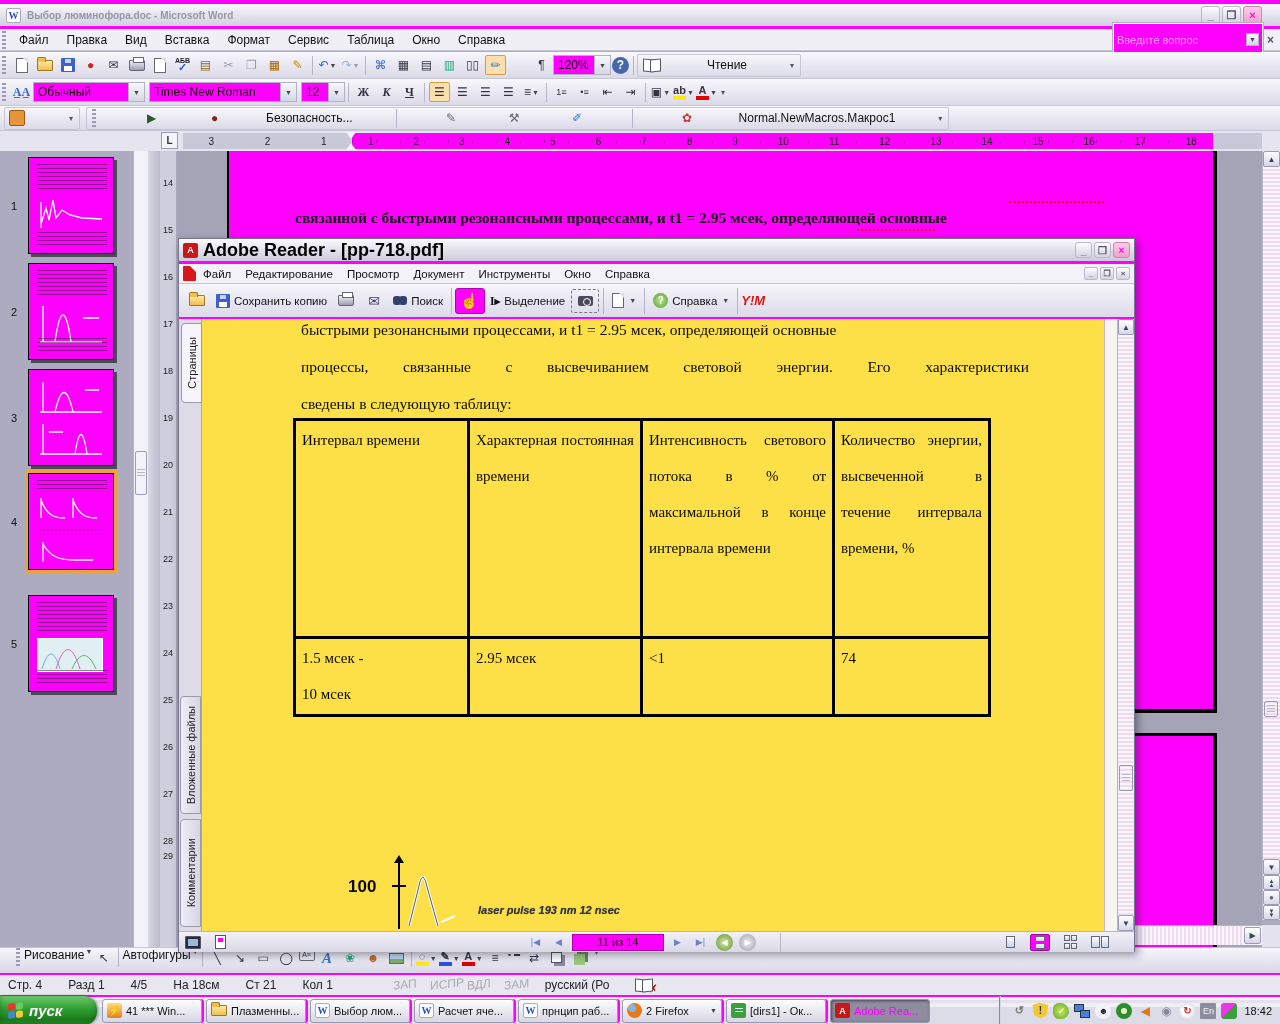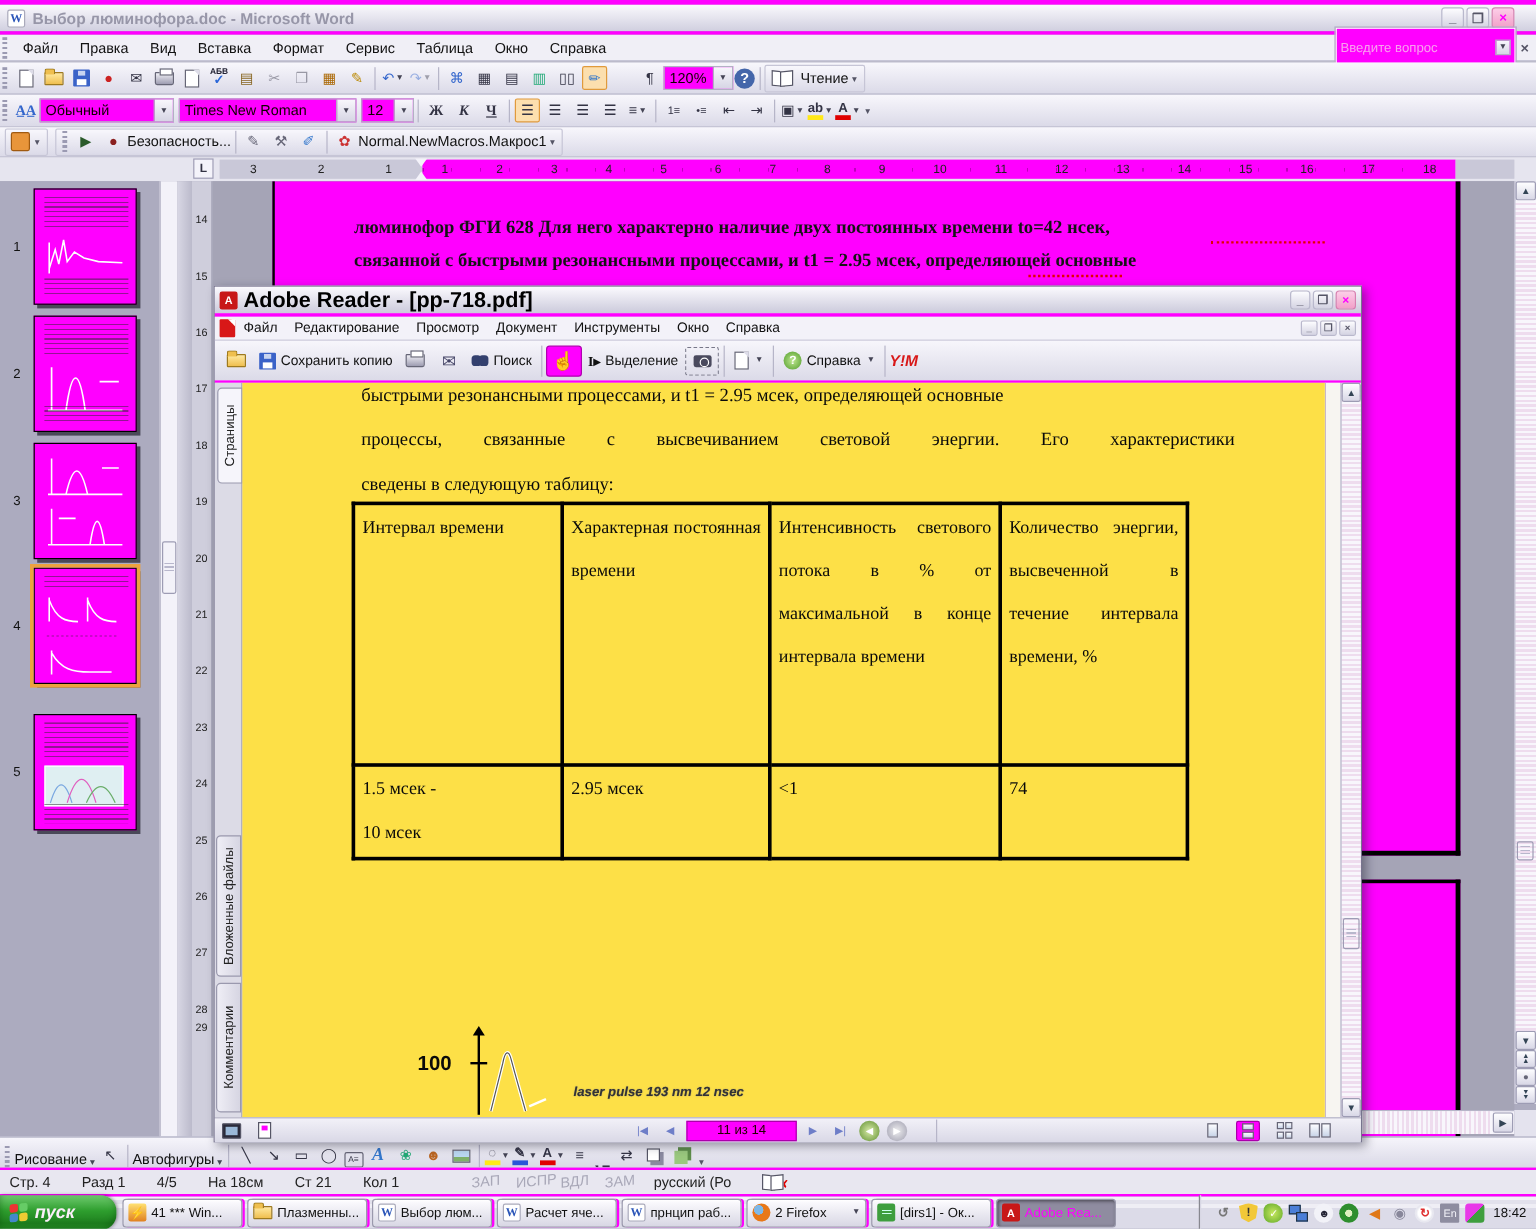--- a/index.html
+++ b/index.html
@@ -53,41 +53,41 @@
                   display:flex; align-items:center; justify-content:center; font-size:7px; color:#445; flex:none; }
 
   
   .sbtn { background:linear-gradient(#FEFEFF,#D8D7E6); border:1px solid #9D9CB4; border-radius:2px;
           display:flex; align-items:center; justify-content:center; font-size:8px; color:#345; }
 
   
   .w-topline { left:0; top:0; width:1280px; height:4px; background:#FF00FF; }
   .w-title { left:0; top:4px; width:1280px; height:22px; background:linear-gradient(#FAF9FD,#D0CFDF);
              display:flex; align-items:center; padding:0 6px; }
-  .w-title .txt { color:#9796A8; font-weight:bold; font-size:13px; margin-left:6px; }
+  .w-title .txt { color:#9796A8; font-weight:bold; font-size:10px; margin-left:6px; }
   .w-title .btns { margin-left:auto; display:flex; gap:2px; padding-right:12px; }
   .cbtn { width:19px; height:18px; border-radius:3px; border:1px solid #B9B8CC; background:linear-gradient(#FDFDFF,#D4D3E2);
           display:flex; align-items:center; justify-content:center; font-size:11px; color:#556; font-weight:bold; }
   .cbtn.close { background:linear-gradient(#FCCEE8,#F2A0C8); color:#FF00FF; border-color:#D880B0; }
   .w-mline { left:0; top:26px; width:1280px; height:3px; background:#FF00FF; }
   .w-menu { left:0; top:29px; width:1280px; height:22px; background:#F0EFF6; display:flex; align-items:center;
             border-bottom:1px solid #C6C5D6; }
   .w-menu .mi { padding:2px 9px; }
   .askbox { margin-left:auto; display:flex; align-items:center; gap:4px; padding-right:6px; }
   .ask { width:150px; height:17px; background:#FF00FF; border:1px solid #fff; outline:1px solid #B2B1C4;
          color:#F9A0EF; font-size:11px; padding:16px 3px; display:flex; align-items:center; }
   .ask .ar { margin-left:auto; width:13px; height:13px; background:linear-gradient(#F8F7FC,#D6D5E4);
              border:1px solid #B2B1C4; font-size:7px; display:flex; align-items:center; justify-content:center; color:#445; }
   .w-tb { left:0; width:1280px; display:flex; align-items:center; border-bottom:1px solid #C6C5D6; }
   .w-tb1 { top:52px; height:27px; }
   .w-tb2 { top:79px; height:27px; }
   .w-tb3 { top:106px; height:25px; }
   .lbl { font-size:12px; white-space:nowrap; }
   .minibar { display:flex; align-items:center; height:23px; padding:0 3px; border:1px solid #C6C5D6;
-             border-radius:2px; background:linear-gradient(#F8F7FC,#DBDAE8); margin-right:6px; }
+             border-radius:2px; background:linear-gradient(#F8F7FC,#DBDAE8); margin-right:6px;gap:40px; }
 
   
   .w-ruler { left:0; top:131px; width:1280px; height:20px; background:#E6E5EF; }
   .rl-tab { left:161px; top:1px; width:17px; height:17px; background:#F4F3FA; border:1px solid #9D9CB4;
             font-size:10px; font-weight:bold; color:#334; display:flex; align-items:center; justify-content:center; }
   .rl-strip { top:2px; height:16px; display:flex; align-items:center; font-size:10px; color:#222; }
   .rl-gl { left:183px; width:169px; background:#C9C8D8; justify-content:space-around; }
   .rl-m  { left:352px; width:861px; background:#FF00FF; justify-content:space-between; padding:0 16px;
            background-image:repeating-linear-gradient(90deg, rgba(0,0,0,.25) 0 1px, transparent 1px 24px);
            background-size:100% 3px; background-position:0 7px; background-repeat:no-repeat; }
@@ -133,21 +133,21 @@
   .w-vscroll .sbtn { height:16px; }
   .dbl { line-height:4px; font-size:6px; }
   .w-hscroll { left:1130px; top:925px; width:132px; height:20px; background:#F3F1F9; border-top:1px solid #B6B5C8;
                display:flex; align-items:center; }
   .w-hscroll .track { flex:1; height:100%; background:repeating-linear-gradient(90deg,#F8F6FC 0 2px,#EEDCEE 2px 4px); }
   .w-hscroll .sbtn { width:17px; height:17px; margin-right:1px; }
   .w-corner { left:1262px; top:925px; width:18px; height:22px; background:#E4E3EE; }
 
   
   .w-draw { left:0; top:947px; width:1280px; height:26px; background:linear-gradient(#F6F5FB,#D9D8E6);
-            border-top:1px solid #C6C5D6; display:flex; align-items:flex-end; padding-left:2px; }
+            border-top:1px solid #C6C5D6; display:flex; align-items:flex-start; padding-left:14px; }
   .w-status { left:0; top:973px; width:1280px; height:22px; background:#E8E7F0; border-top:2px solid #FF00FF;
               display:flex; align-items:center; font-size:12px; color:#222; }
   .w-status .seg { margin-left:26px; white-space:nowrap; }
   .w-status .flag { color:#A9A8B8; margin-left:22px; }
   .ic-book { width:18px; height:12px; position:relative; margin-left:26px; }
   .ic-book::before, .ic-book::after { content:""; position:absolute; top:0; width:9px; height:11px; background:#fff; border:1px solid #556; }
   .ic-book::before { left:0; transform:skewY(6deg); }
   .ic-book::after { right:0; transform:skewY(-6deg); }
   .ic-book i { position:absolute; right:-4px; bottom:-3px; color:#E00000; font-style:normal; font-weight:bold; font-size:10px; }
 
@@ -538,21 +538,20 @@
     <span style="top:497px;">24</span>
       <span style="top:544px;">25</span>
     <span style="top:591px;">26</span>
       <span style="top:638px;">27</span>
     <span style="top:685px;">28</span>
       <span style="top:700px;">29</span>
   </div>
 
   <div class="abs w-doc">
     <div class="wpage wpage1">
-      <div class="wline" style="top:30px;">люминофор ФГИ 628  Для него характерно наличие двух постоянных времени to=42 нсек,</div>
       <div class="wline" style="top:58px;">связанной с быстрыми резонансными процессами, и t1 = 2.95 мсек, определяющей основные</div>
       <div class="wline" style="top:86px;">процессы, связанные с высвечиванием световой энергии. Его характеристики</div>
       <span class="sqg" style="left:780px; top:50px; width:95px;"></span>
       <span class="sqg" style="left:628px; top:78px; width:78px;"></span>
     </div>
     <div class="wpage wpage2"></div>
   </div>
 
   <div class="abs w-vscroll">
     <span class="sbtn">▲</span>

